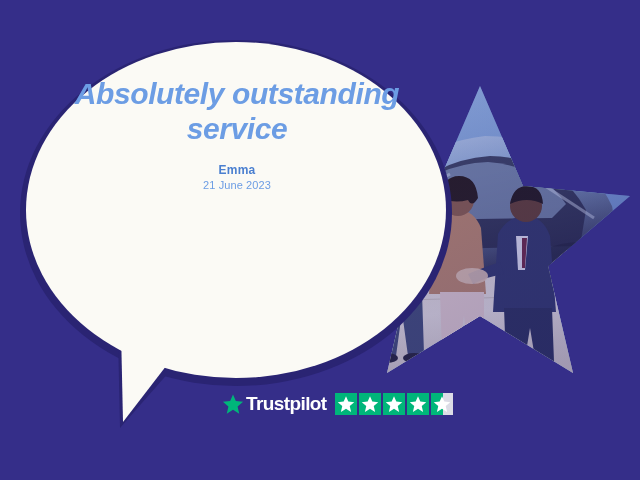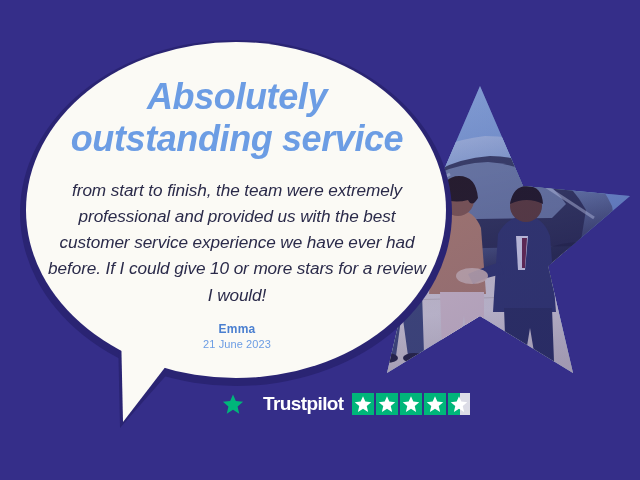--- a/index.html
+++ b/index.html
@@ -51,21 +51,21 @@
     position: absolute;
     left: 38px;
     top: 76px;
     width: 398px;
     text-align: center;
     z-index: 5;
   }
   .headline {
     font-style: italic;
     font-weight: bold;
-    font-size: 36px;
+    font-size: 30px;
     line-height: 1.18;
     color: #6C9DE4;
     letter-spacing: -0.4px;
     margin: 0 0 16px 0;
     padding: 0 14px;
   }
   .review-body {
     font-style: italic;
     font-size: 17.2px;
     line-height: 1.52;
@@ -101,21 +101,21 @@
   .tp-logo {
     display: flex;
     align-items: center;
     margin-right: 8px;
   }
   .tp-wordmark {
     color: #FFFFFF;
     font-weight: bold;
     font-size: 19px;
     letter-spacing: -0.6px;
-    margin-left: 19px;
+    margin-left: 2px;
     text-align: right;
   }
   .tp-stars {
     display: flex;
     gap: 2px;
   }
   .tp-star-box {
     width: 22px;
     height: 22px;
     background: #00B67A;
@@ -248,21 +248,20 @@
     </g>
 
     <g>
       <ellipse cx="236" cy="210" rx="210" ry="168" fill="#FBFAF5"></ellipse>
       <path d="M200 322 L123 422 L121 330 Z" fill="#FBFAF5"></path>
     </g>
   </svg>
 
   <div class="bubble-content">
     <div class="headline">Absolutely outstanding service</div>
-    <div class="review-body">from start to finish, the team were extremely professional and provided us with the best customer service experience we have ever had before. If I could give 10 or more stars for a review I would!</div>
     <div class="author-name">Emma</div>
     <div class="author-date">21 June 2023</div>
   </div>
 
   <div class="trustpilot">
     <div class="tp-logo">
       <svg width="22" height="22" viewBox="0 0 24 24">
         <polygon points="12,1.6 15.1,8.8 23,9.6 17,14.8 18.8,22.6 12,18.4 5.2,22.6 7,14.8 1,9.6 8.9,8.8" fill="#00B67A"></polygon>
       </svg>
       <span class="tp-wordmark">Trustpilot</span>

